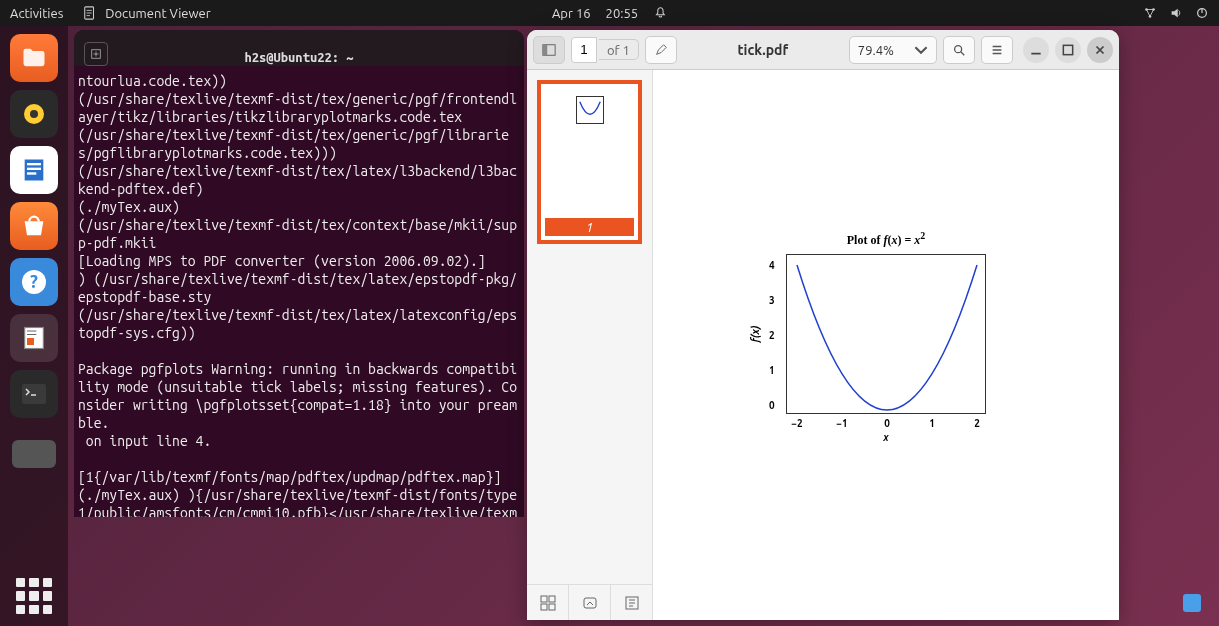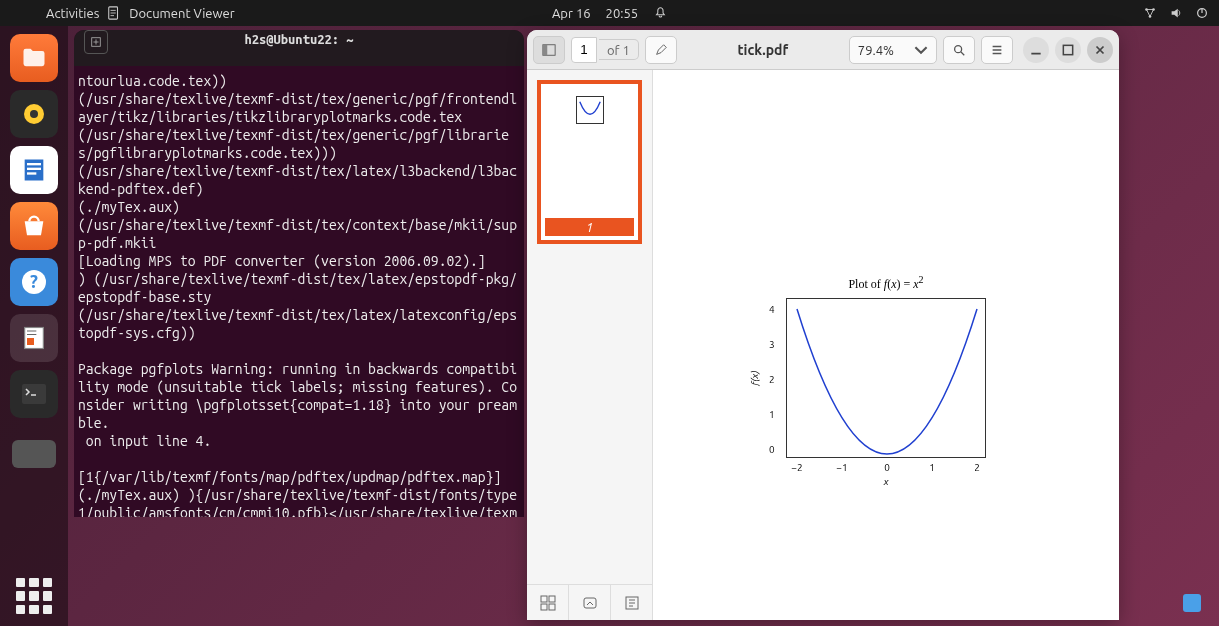--- a/index.html
+++ b/index.html
@@ -1,39 +1,39 @@
 <!DOCTYPE html>
 <html><head>
 <meta charset="utf-8">
 <style>
 * { margin: 0; padding: 0; box-sizing: border-box; }
 body { font-family: Ubuntu, sans-serif; width: 1219px; height: 626px; background: linear-gradient(135deg, #4a2038 0%, #7a3050 100%); overflow: hidden; position: relative; }
 
 .topbar { height: 26px; background: #1a1a1a; color: #ddd; display: flex; align-items: center; padding: 0 10px; font-size: 13px; }
-.topbar .left { display: flex; gap: 8px; align-items: center; margin-left: 36px; }
+.topbar .left { display: flex; gap: 20px; align-items: center; }
 .topbar .app-ind { display: flex; gap: 8px; align-items: flex-start; }
 .topbar .center { position: absolute; left: 50%; transform: translateX(-50%); display: flex; gap: 15px; align-items: center; }
 .topbar .right { margin-left: auto; display: flex; gap: 12px; align-items: center; }
 .topbar svg { width: 14px; height: 14px; fill: #ccc; }
 
 .dock { position: absolute; left: 0; top: 26px; bottom: 0; width: 68px; background: rgba(20,10,15,0.55); display: flex; flex-direction: column; align-items: center; padding-top: 8px; gap: 8px; }
 .dock .app { width: 48px; height: 48px; border-radius: 10px; display: flex; align-items: center; justify-content: center; }
 .dock .app.active { background: rgba(255,255,255,0.12); }
 .dock .files { background: linear-gradient(#ff7b3a,#e85d20); }
 .dock .music { background: #2a2a2a; }
 .dock .writer { background: #fff; }
 .dock .store { background: linear-gradient(#ff8a3a,#e85d20); }
 .dock .help { background: #3a8adb; }
 .dock .evince { background: #f0f0f0; }
 .dock .term { background: #2a2a2a; }
 .dock .grid { margin-top: auto; margin-bottom: 12px; width: 36px; height: 36px; display: grid; grid-template-columns: repeat(3,1fr); grid-template-rows: repeat(3,1fr); gap: 4px; }
 .dock .grid span { background: #eee; border-radius: 1px; }
 
 .terminal { position: absolute; left: 74px; top: 30px; width: 450px; height: 487px; background: #300a24; border-radius: 10px 10px 0 0; overflow: hidden; color: #eee; font-family: "Ubuntu Mono", monospace; font-size: 14px; line-height: 18px; }
-.terminal .titlebar { height: 36px; background: #221a1f; display: flex; align-items: flex-start; padding: 0 10px; color: #ccc; }
+.terminal .titlebar { height: 36px; background: #221a1f; display: flex; align-items: flex-end; padding: 0 10px; color: #ccc; }
 .terminal .titlebar .tab-btn { width: 24px; height: 24px; border: 1px solid #555; border-radius: 4px; display: flex; align-items: center; justify-content: center; font-size: 14px; }
 .terminal .titlebar .title { position:absolute; left:50%; transform:translateX(-50%); font-size: 13px; color:#ddd; font-weight:bold; }
 .terminal .content { padding: 6px 4px; white-space: pre-wrap; word-break: break-all; }
 
 .docviewer { position: absolute; left: 527px; top: 30px; width: 592px; height: 590px; background: #fff; border-radius: 10px 10px 0 0; overflow: hidden; display:flex; flex-direction:column; box-shadow: 0 5px 20px rgba(0,0,0,0.3); }
 .dv-header { height: 40px; background: #ebebeb; border-bottom: 1px solid #ccc; display:flex; align-items:center; padding: 0 6px; gap:6px; }
 .dv-header .btn { height: 28px; border: 1px solid #ccc; border-radius: 5px; background: #fafafa; display:flex; align-items:center; justify-content:center; padding: 0 8px; font-size: 13px; color:#333; }
 .dv-header .btn.icon { width: 32px; padding:0; }
 .dv-header .btn.side { background:#ddd; }
 .dv-header .page { display:flex; align-items:center; gap:2px; }
@@ -49,21 +49,21 @@
 .dv-side { width:126px; background:#f5f5f5; border-right:1px solid #ddd; display:flex; flex-direction:column; }
 .dv-thumbs { flex:1; padding:10px; }
 .dv-thumb { border:4px solid #e95420; background:#fff; padding:4px; }
 .dv-thumb .inner { height:130px; display:flex; align-items:flex-start; justify-content:center; padding-top:8px; }
 .dv-thumb .mini { width:28px; height:28px; border:1px solid #333; }
 .dv-thumb .lbl { background:#e95420; color:#fff; text-align:center; font-style:italic; font-size:13px; padding:2px 0; }
 .dv-bottombar { height:36px; border-top:1px solid #ddd; display:flex; }
 .dv-bottombar .bb { flex:1; display:flex; align-items:center; justify-content:center; border-right:1px solid #ddd; }
 .dv-bottombar .bb:last-child{border-right:none;}
 .dv-main { flex:1; background:#fff; position:relative; overflow:hidden; }
-.dv-page { position:absolute; left:0; right:0; top:0; padding: 64px 20px; }
+.dv-page { position:absolute; left:0; right:0; top:0; padding: 20px 20px; font-weight: bold; }
 
 .chart { width: 230px; margin: 140px auto 0; }
 .chart .title { text-align:center; font-size:12px; font-family: "Latin Modern", serif; }
 .plot { border:1px solid #333; width:200px; height:160px; margin: 6px auto 0; position:relative; }
 .ytick { position:absolute; left:-18px; font-size:10px; transform:translateY(-50%); }
 .xtick { position:absolute; bottom:-16px; font-size:10px; transform:translateX(-50%); }
 .ylabel { position:absolute; left:-40px; top:50%; transform: translateY(-50%) rotate(-90deg); font-size:10px; font-style:italic; }
 .xlabel { position:absolute; bottom:-30px; left:50%; transform:translateX(-50%); font-size:10px; font-style:italic; }
 
 .chat-ind { position:absolute; right:18px; bottom:14px; width:18px; height:18px; background:#4aa0e8; border-radius:3px; }

